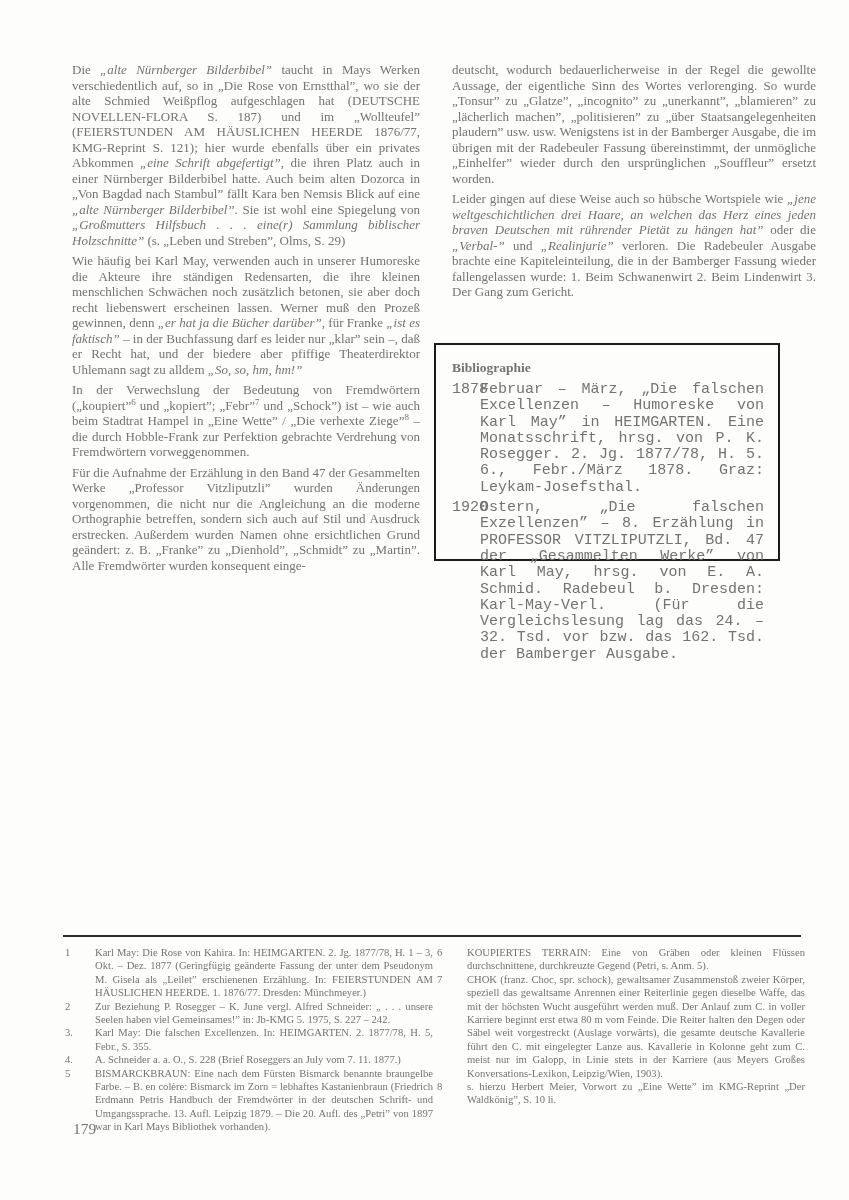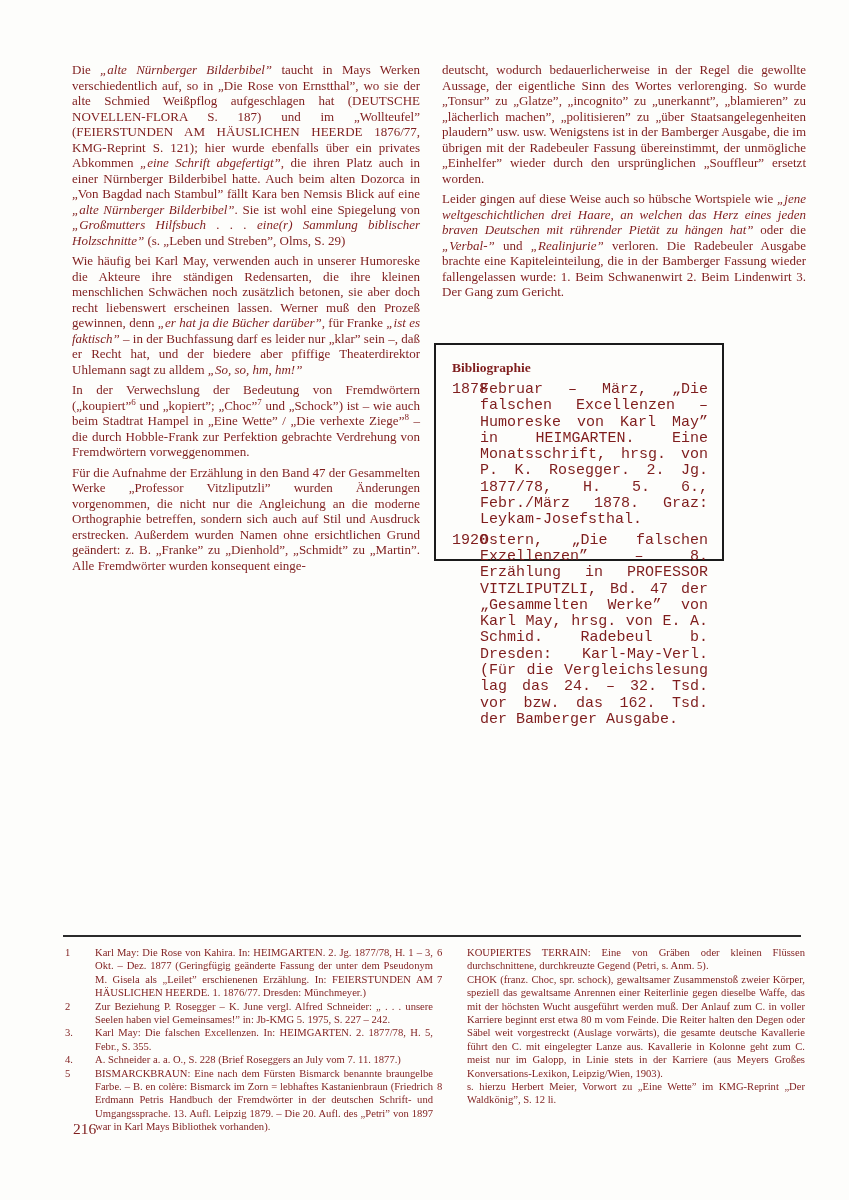--- a/index.html
+++ b/index.html
@@ -5,47 +5,47 @@
   html, body {
     margin: 0;
     padding: 0;
     background: #ffffff;
   }
   .page {
     position: relative;
     width: 849px;
     height: 1200px;
     background: #fdfdfb;
-    color: #7f1d1d;
+    color: #737373;
     font-family: "Liberation Serif", "DejaVu Serif", serif;
     overflow: hidden;
   }
   
   .col {
     position: absolute;
     top: 62px;
     font-size: 13px;
     line-height: 15.5px;
     text-align: justify;
   }
   .col-left  { left: 72px;  width: 348px; }
-  .col-right { left: 442px; width: 364px; }
+  .col-right { left: 452px; width: 364px; }
   .col p { margin: 0 0 5px 0; }
   .col p i { font-style: italic; }
   .col sup {
     font-size: 9px;
     line-height: 0;
     vertical-align: super;
   }
   
   .biblio-box {
     position: absolute;
     left: 434px;
     top: 343px;
-    width: 290px;
+    width: 346px;
     height: 218px;
     box-sizing: border-box;
     border: 2px solid #1b1b1b;
     padding: 15px 14px 0 16px;
     background: #fdfdfb;
   }
   .biblio-title {
     font-weight: bold;
     font-size: 13.5px;
     margin-bottom: 6px;
@@ -87,21 +87,21 @@
   }
 </style>
 </head>
 <body>
 
 <div class="page">
 
   <div class="col col-left" id="col-left">
       <p><span>Die </span><i>„alte Nürnberger Bilderbibel”</i><span> taucht in Mays Werken verschiedentlich auf, so in „Die Rose von Ernstthal”, wo sie der alte Schmied Weißpflog aufgeschlagen hat (DEUTSCHE NOVELLEN-FLORA S. 187) und im „Wollteufel” (FEIERSTUNDEN AM HÄUSLICHEN HEERDE 1876/77, KMG-Reprint S. 121); hier wurde ebenfalls über ein privates Abkommen </span><i>„eine Schrift abgefertigt”</i><span>, die ihren Platz auch in einer Nürnberger Bilderbibel hatte. Auch beim alten Dozorca in „Von Bagdad nach Stambul” fällt Kara ben Nemsis Blick auf eine </span><i>„alte Nürnberger Bilderbibel”</i><span>. Sie ist wohl eine Spiegelung von </span><i>„Großmutters Hilfsbuch . . . eine(r) Sammlung biblischer Holzschnitte”</i><span> (s. „Leben und Streben”, Olms, S. 29)</span></p>
       <p><span>Wie häufig bei Karl May, verwenden auch in unserer Humoreske die Akteure ihre ständigen Redensarten, die ihre kleinen menschlichen Schwächen noch zusätzlich betonen, sie aber doch recht liebenswert erscheinen lassen. Werner muß den Prozeß gewinnen, denn </span><i>„er hat ja die Bücher darüber”</i><span>, für Franke </span><i>„ist es faktisch”</i><span> – in der Buchfassung darf es leider nur „klar” sein –, daß er Recht hat, und der biedere aber pfiffige Theaterdirektor Uhlemann sagt zu alldem </span><i>„So, so, hm, hm!”</i></p>
-      <p><span>In der Verwechslung der Bedeutung von Fremdwörtern („koupiert”</span><sup>6</sup><span> und „kopiert”; „Choc”</span><sup>7</sup><span> und „Schock”) ist – wie auch beim Stadtrat Hampel in „Eine Wette” / „Die verhexte Ziege”</span><sup>8</sup><span> – die durch Hobble-Frank zur Perfektion gebrachte Verdrehung von Fremdwörtern vorweggenommen.</span></p>
+      <p><span>In der Verwechslung der Bedeutung von Fremdwörtern („koupiert”</span><sup>6</sup><span> und „kopiert”; „Febr”</span><sup>7</sup><span> und „Schock”) ist – wie auch beim Stadtrat Hampel in „Eine Wette” / „Die verhexte Ziege”</span><sup>8</sup><span> – die durch Hobble-Frank zur Perfektion gebrachte Verdrehung von Fremdwörtern vorweggenommen.</span></p>
       <p><span>Für die Aufnahme der Erzählung in den Band 47 der Gesammelten Werke „Professor Vitzliputzli” wurden Änderungen vorgenommen, die nicht nur die Angleichung an die moderne Orthographie betreffen, sondern sich auch auf Stil und Ausdruck erstrecken. Außerdem wurden Namen ohne ersichtlichen Grund geändert: z. B. „Franke” zu „Dienhold”, „Schmidt” zu „Martin”. Alle Fremdwörter wurden konsequent einge-</span></p>
     </div>
 
   <div class="col col-right" id="col-right">
       <p><span>deutscht, wodurch bedauerlicherweise in der Regel die gewollte Aussage, der eigentliche Sinn des Wortes verlorenging. So wurde „Tonsur” zu „Glatze”, „incognito” zu „unerkannt”, „blamieren” zu „lächerlich machen”, „politisieren” zu „über Staatsangelegenheiten plaudern” usw. usw. Wenigstens ist in der Bamberger Ausgabe, die im übrigen mit der Radebeuler Fassung übereinstimmt, der unmögliche „Einhelfer” wieder durch den ursprünglichen „Souffleur” ersetzt worden.</span></p>
       <p><span>Leider gingen auf diese Weise auch so hübsche Wortspiele wie </span><i>„jene weltgeschichtlichen drei Haare, an welchen das Herz eines jeden braven Deutschen mit rührender Pietät zu hängen hat”</i><span> oder die </span><i>„Verbal-”</i><span> und </span><i>„Realinjurie”</i><span> verloren. Die Radebeuler Ausgabe brachte eine Kapiteleinteilung, die in der Bamberger Fassung wieder fallengelassen wurde: 1. Beim Schwanenwirt 2. Beim Lindenwirt 3. Der Gang zum Gericht.</span></p>
     </div>
 
   <div class="biblio-box">
     <div class="biblio-title">Bibliographie</div>
@@ -145,19 +145,19 @@
       <div class="fn">
         <span class="fn-num">6</span>
         <span class="fn-text">KOUPIERTES TERRAIN: Eine von Gräben oder kleinen Flüssen durchschnittene, durchkreuzte Gegend (Petri, s. Anm. 5).</span>
       </div>
       <div class="fn">
         <span class="fn-num">7</span>
         <span class="fn-text">CHOK (franz. Choc, spr. schock), gewaltsamer Zusammenstoß zweier Körper, speziell das gewaltsame Anrennen einer Reiterlinie gegen dieselbe Waffe, das mit der höchsten Wucht ausgeführt werden muß. Der Anlauf zum C. in voller Karriere beginnt erst etwa 80 m vom Feinde. Die Reiter halten den Degen oder Säbel weit vorgestreckt (Auslage vorwärts), die gesamte deutsche Kavallerie führt den C. mit eingelegter Lanze aus. Kavallerie in Kolonne geht zum C. meist nur im Galopp, in Linie stets in der Karriere (aus Meyers Großes Konversations-Lexikon, Leipzig/Wien, 1903).</span>
       </div>
       <div class="fn">
         <span class="fn-num">8</span>
-        <span class="fn-text">s. hierzu Herbert Meier, Vorwort zu „Eine Wette” im KMG-Reprint „Der Waldkönig”, S. 12 li.</span>
+        <span class="fn-text">s. hierzu Herbert Meier, Vorwort zu „Eine Wette” im KMG-Reprint „Der Waldkönig”, S. 10 li.</span>
       </div>
     </div>
 
-  <div class="page-number">216</div>
+  <div class="page-number">179</div>
 
 </div>
 
 </body></html>

